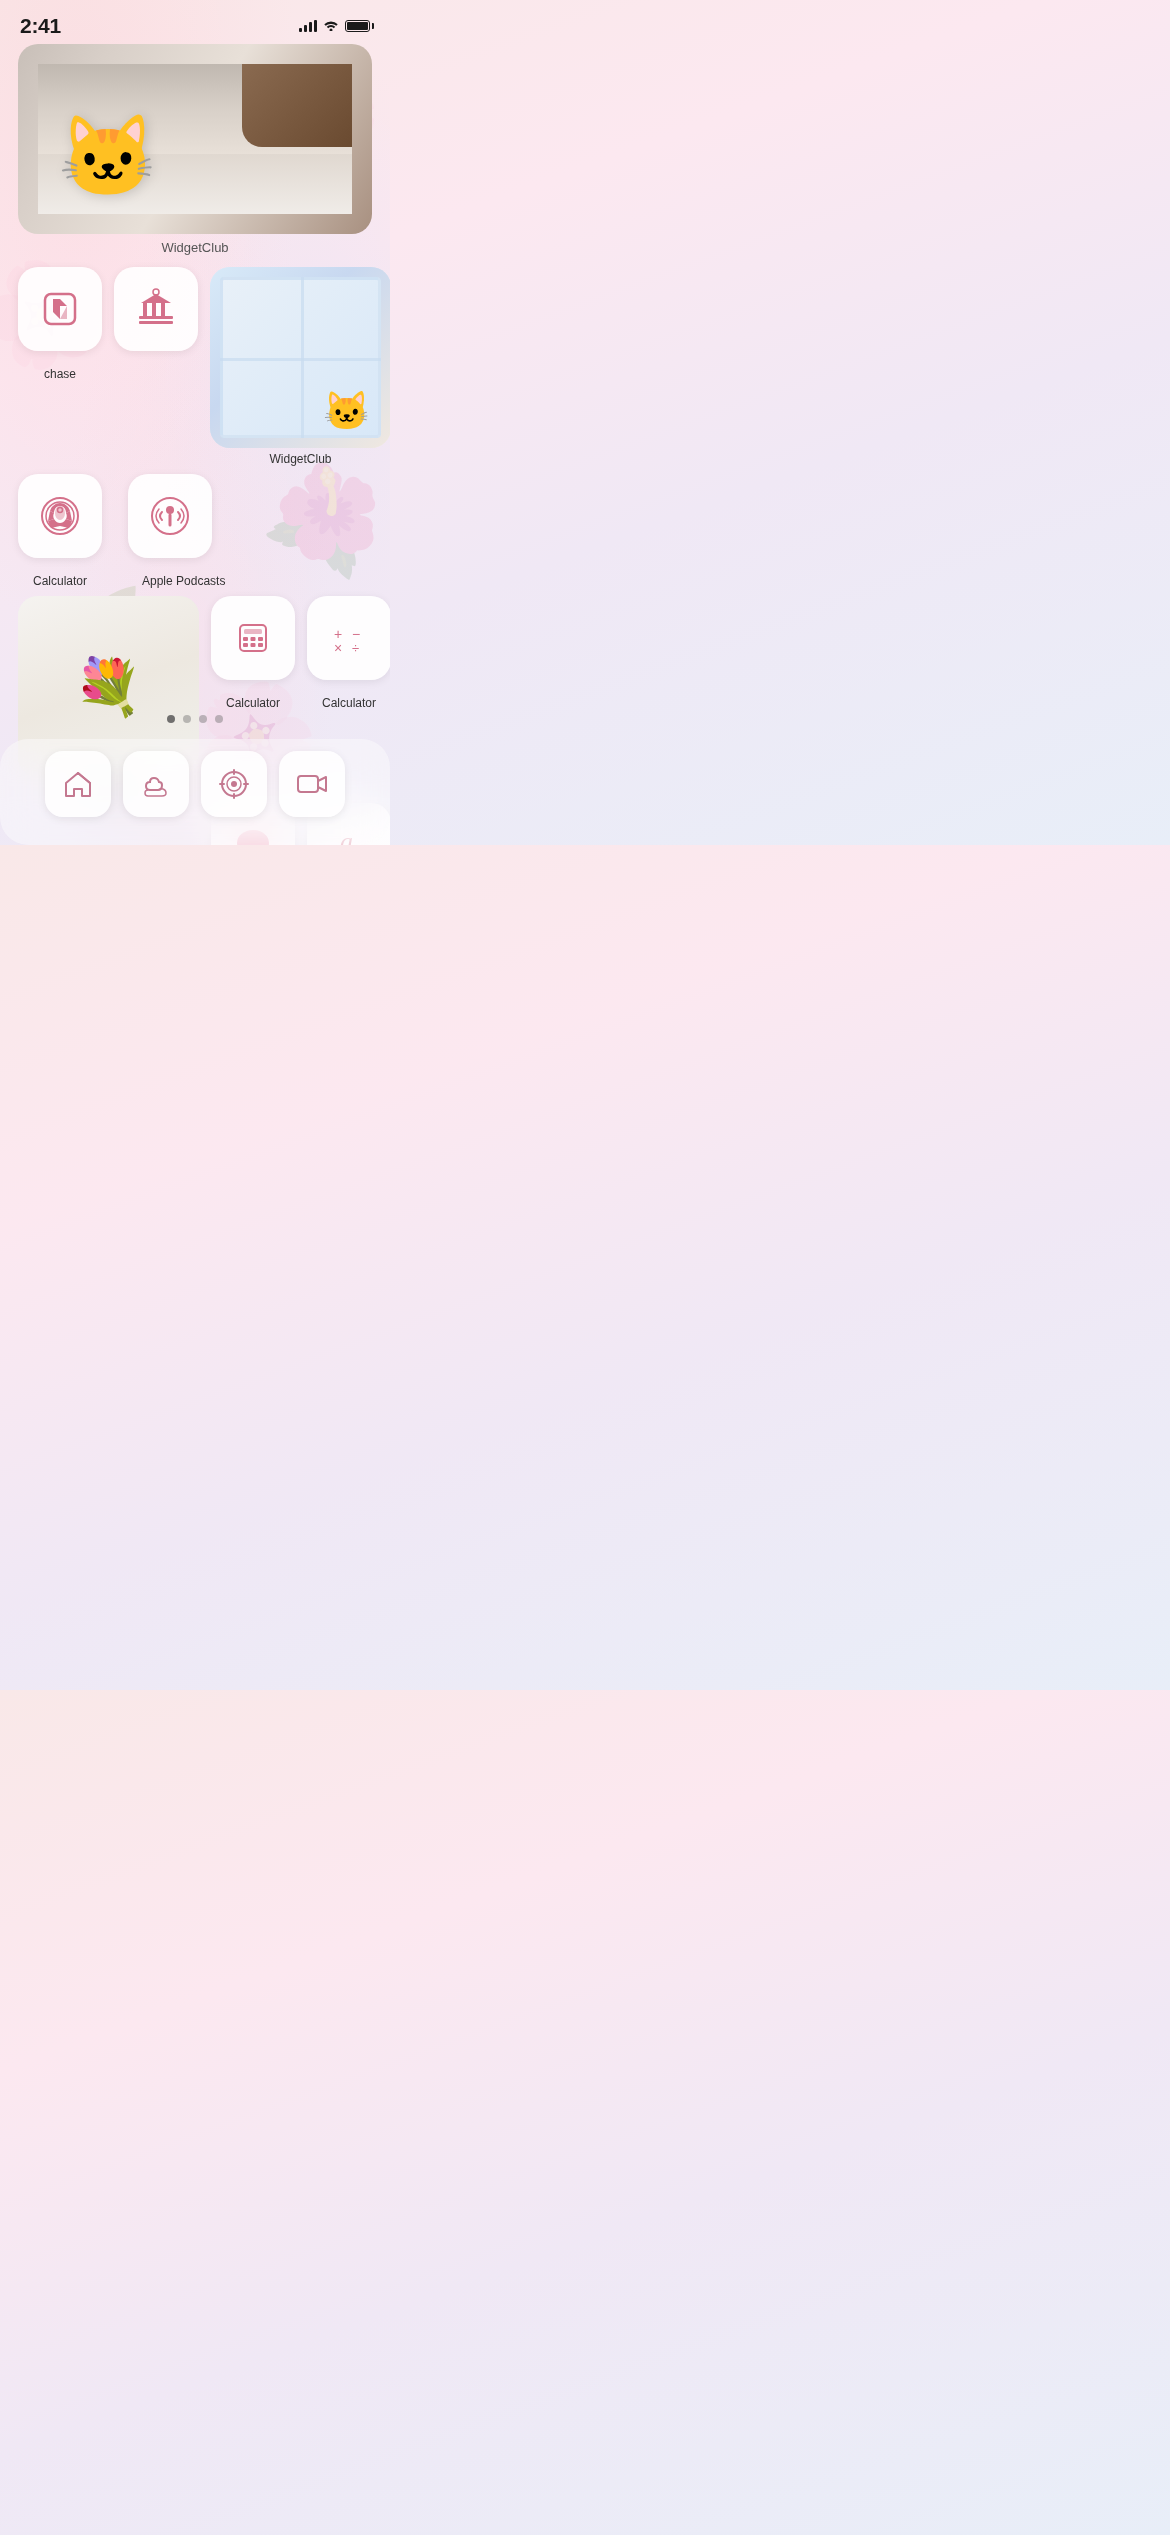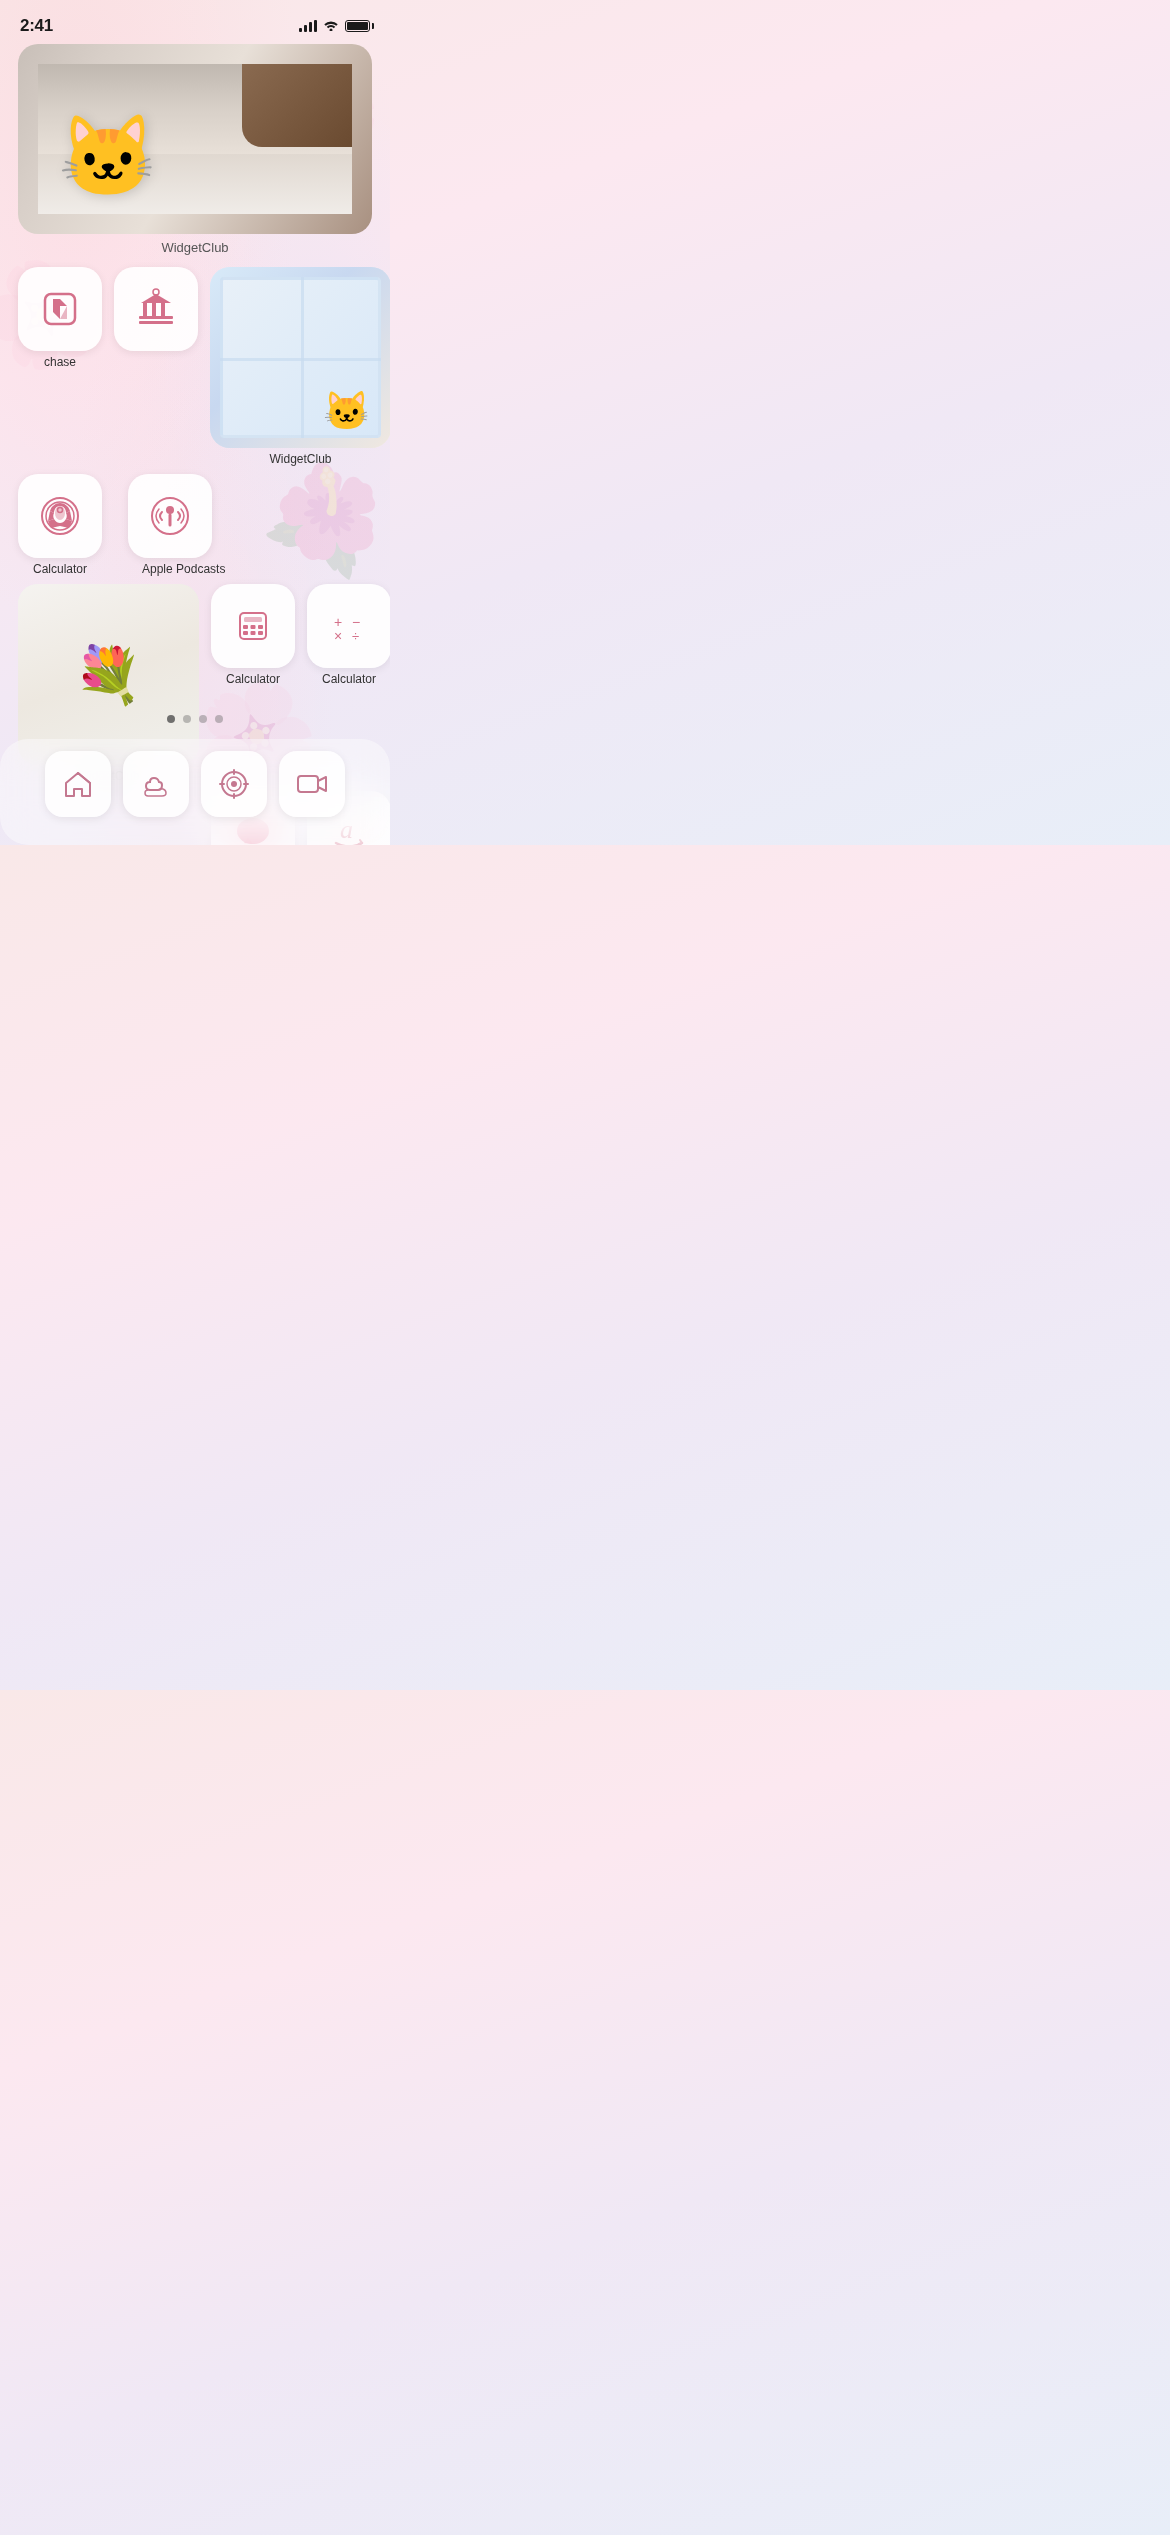--- a/index.html
+++ b/index.html
@@ -28,21 +28,21 @@
     .status-bar {
       position: relative;
       z-index: 10;
       display: flex;
       justify-content: space-between;
       align-items: center;
       padding: 12px 20px 4px;
       height: 44px;
     }
     .status-time {
-      font-size: 17px;
+      font-size: 21px;
       font-weight: 600;
       color: #1a1a1a;
       letter-spacing: -0.3px;
     }
     .status-icons {
       display: flex;
       align-items: center;
       gap: 6px;
     }
     .signal-bars {
@@ -128,21 +128,21 @@
       gap: 12px;
       margin-bottom: 8px;
       align-items: flex-start;
     }
 
     
     .app-item {
       display: flex;
       flex-direction: column;
       align-items: center;
-      gap: 4px;
+      gap: 16px;
       flex: 0 0 auto;
     }
     .app-icon {
       width: 84px;
       height: 84px;
       border-radius: 20px;
       background: rgba(255,255,255,0.9);
       display: flex;
       align-items: center;
       justify-content: center;

